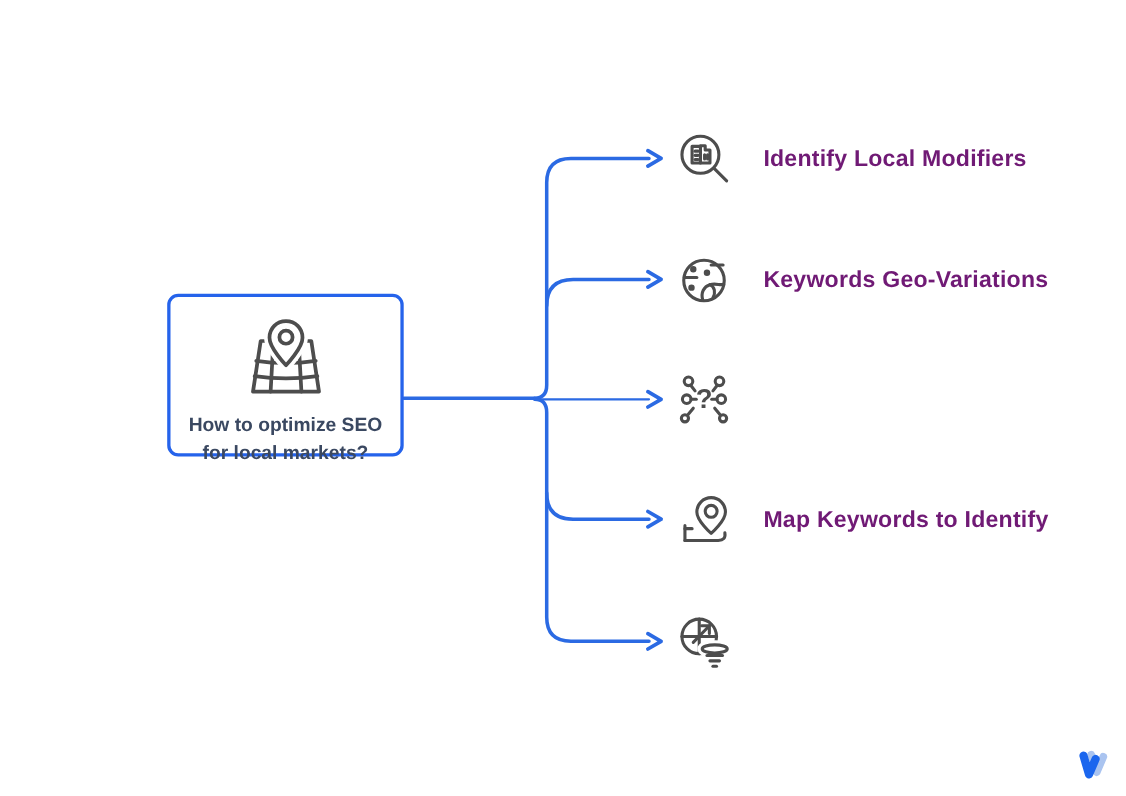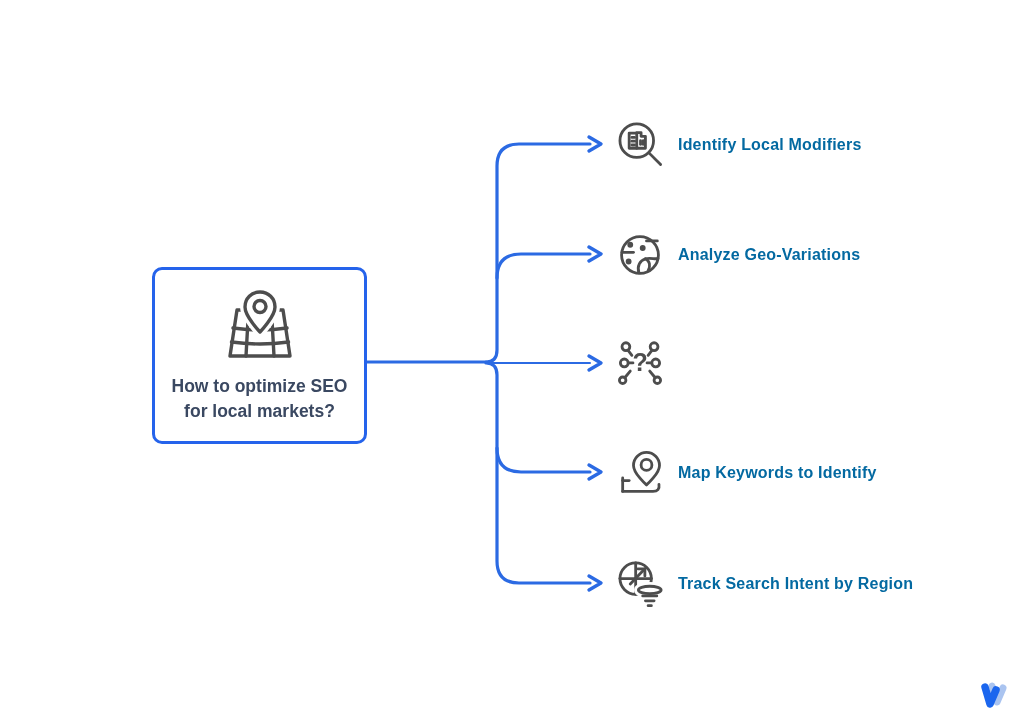--- a/index.html
+++ b/index.html
@@ -9,21 +9,21 @@
     font-family:"Liberation Sans", sans-serif;
     overflow:hidden;
     position:relative;
   }
   .stage{position:absolute;left:0;top:0;width:1024px;height:724px;}
   .connectors{position:absolute;left:0;top:0;width:1024px;height:724px;}
 
   
   .center-box{
     position:absolute;
-    left:152px;top:267px;width:215px;height:177px;
+    left:152px;top:267px;width:215px;height:148px;
     box-sizing:border-box;
     background:#ffffff;
     border:3px solid #2563eb;
     border-radius:10px;
     display:flex;flex-direction:column;align-items:center;justify-content:flex-start;
     padding-top:18px;
   }
   .center-icon{width:90px;height:80px;flex:0 0 auto;}
   .center-title{
     margin-top:6px;
@@ -39,24 +39,24 @@
     position:absolute;
     left:612px;
     height:64px;
     display:flex;align-items:center;
     transform:translateY(-50%);
     white-space:nowrap;
   }
   .bicon{width:56px;height:56px;display:flex;align-items:center;justify-content:center;flex:0 0 auto;}
   .bicon svg{width:52px;height:52px;}
   .blabel{
-    margin-left:10px;
-    color:#0369a1;
+    margin-left:26px;
+    color:#701a75;
     font-weight:700;
-    font-size:16px;
+    font-size:21px;
     letter-spacing:0.2px;
   }
 
   
   .brand-logo{position:absolute;right:12px;bottom:14px;width:34px;height:28px;}
 </style>
 </head>
 <body>
 
 <div class="stage">
@@ -128,21 +128,21 @@
         <circle cx="24" cy="24" r="17"></circle>
         <path d="M7.5 21.5 H18"></path>
         <path d="M30 11 H40"></path>
         <path d="M23 40.5 C21 34 24 29 29 27.5 C34 26 38.5 28.5 40.5 27"></path>
         <path d="M29 27.5 C33 29.5 34 34 31.5 38.5"></path>
         <circle cx="15" cy="14.5" r="1.4" fill="#4d4d4d"></circle>
         <circle cx="13.5" cy="30" r="1.4" fill="#4d4d4d"></circle>
         <circle cx="26.5" cy="17.5" r="1.4" fill="#4d4d4d"></circle>
       </svg>
     </span>
-    <span class="blabel">Analyze Geo-Variations</span>
+    <span class="blabel">Keywords Geo-Variations</span>
   </div>
 
   <div class="row" style="top:364px">
     <span class="bicon">
       <svg viewBox="0 0 48 48" fill="none" stroke="#4d4d4d" stroke-width="2.6" stroke-linecap="round" stroke-linejoin="round">
         <circle cx="11" cy="8" r="3.6"></circle>
         <circle cx="37" cy="8" r="3.6"></circle>
         <circle cx="9.5" cy="23" r="3.6"></circle>
         <circle cx="38.5" cy="23" r="3.6"></circle>
         <circle cx="8" cy="39" r="3"></circle>
@@ -185,21 +185,20 @@
           <path d="M26.5 35 H39.5"></path>
             <path d="M29 39.5 H37"></path>
             <path d="M31.5 44 H34.5"></path>
         </g>
         <ellipse cx="33" cy="29.5" rx="10.5" ry="3.4"></ellipse>
         <path d="M26.5 35 H39.5"></path>
         <path d="M29 39.5 H37"></path>
         <path d="M31.5 44 H34.5"></path>
       </svg>
     </span>
-    <span class="blabel">Track Search Intent by Region</span>
   </div>
 
   <svg class="brand-logo" viewBox="0 0 34 28" fill="none">
     <path d="M14 4 L19 20 L25 6" stroke="#aac4f0" stroke-width="7" stroke-linecap="round" stroke-linejoin="round"></path>
     <path d="M7 5 L12 22 L18 8" stroke="#1b66ee" stroke-width="7.5" stroke-linecap="round" stroke-linejoin="round"></path>
   </svg>
 
 </div>
 
 </body></html>

